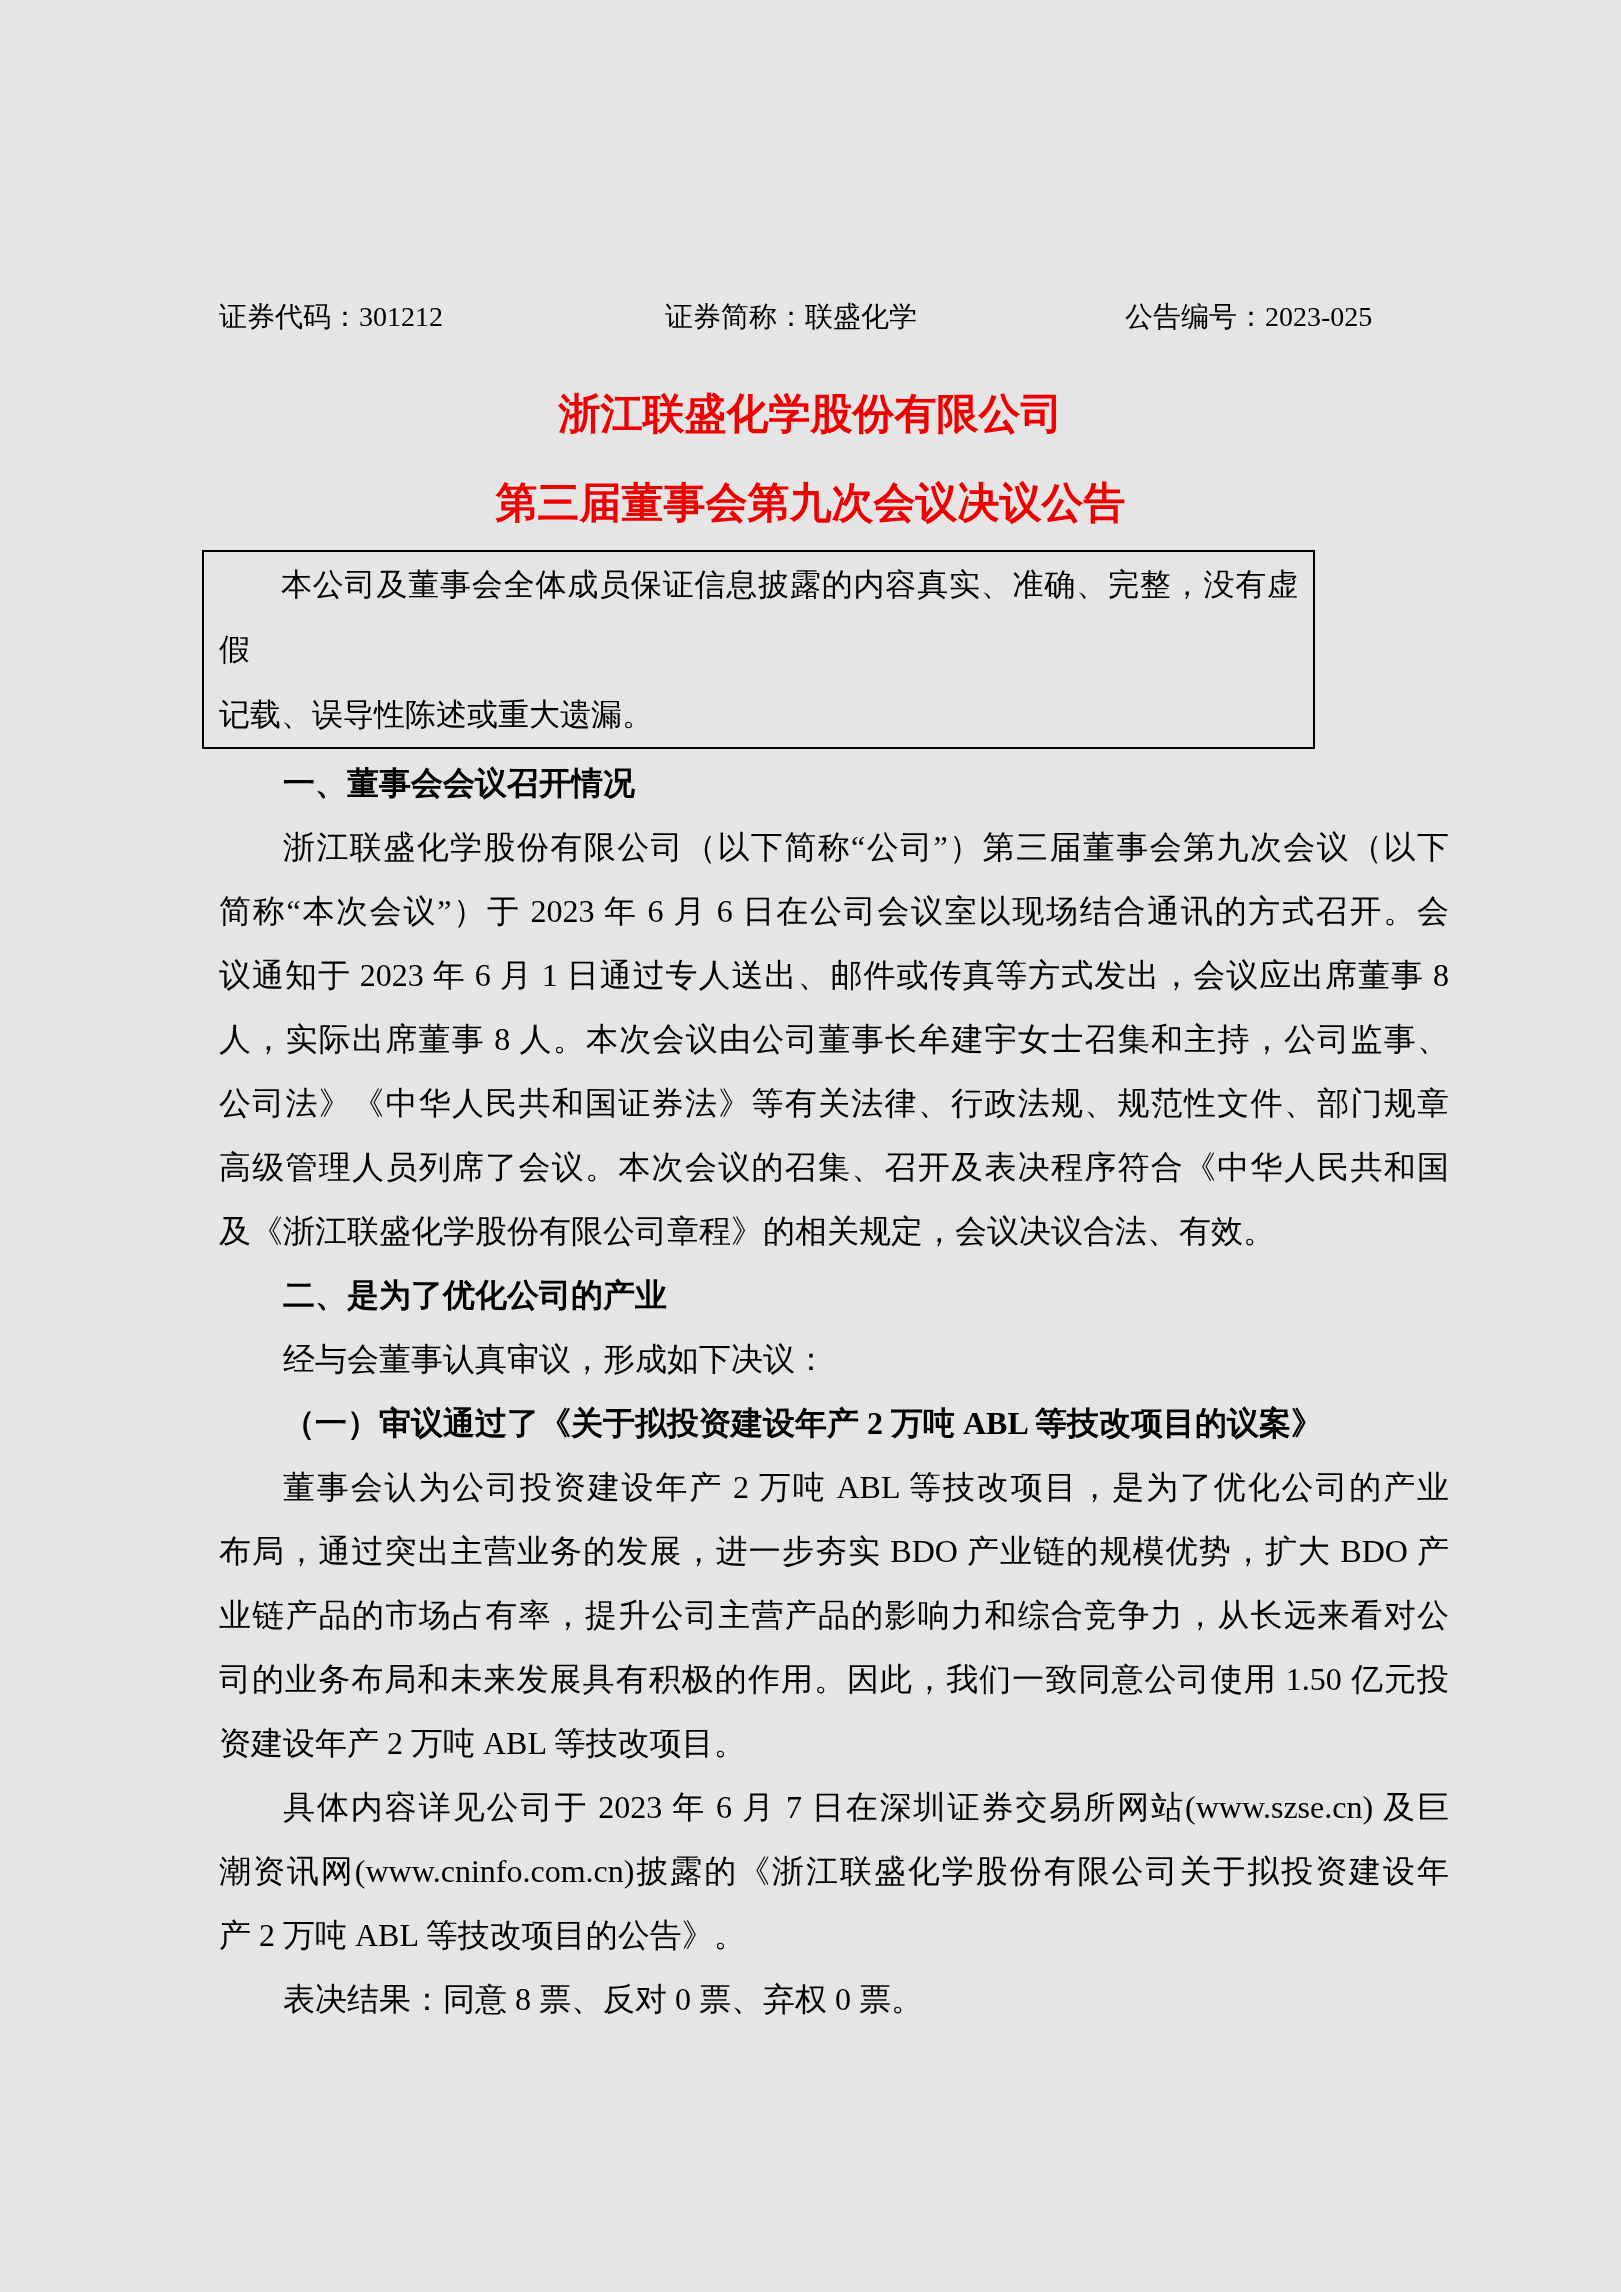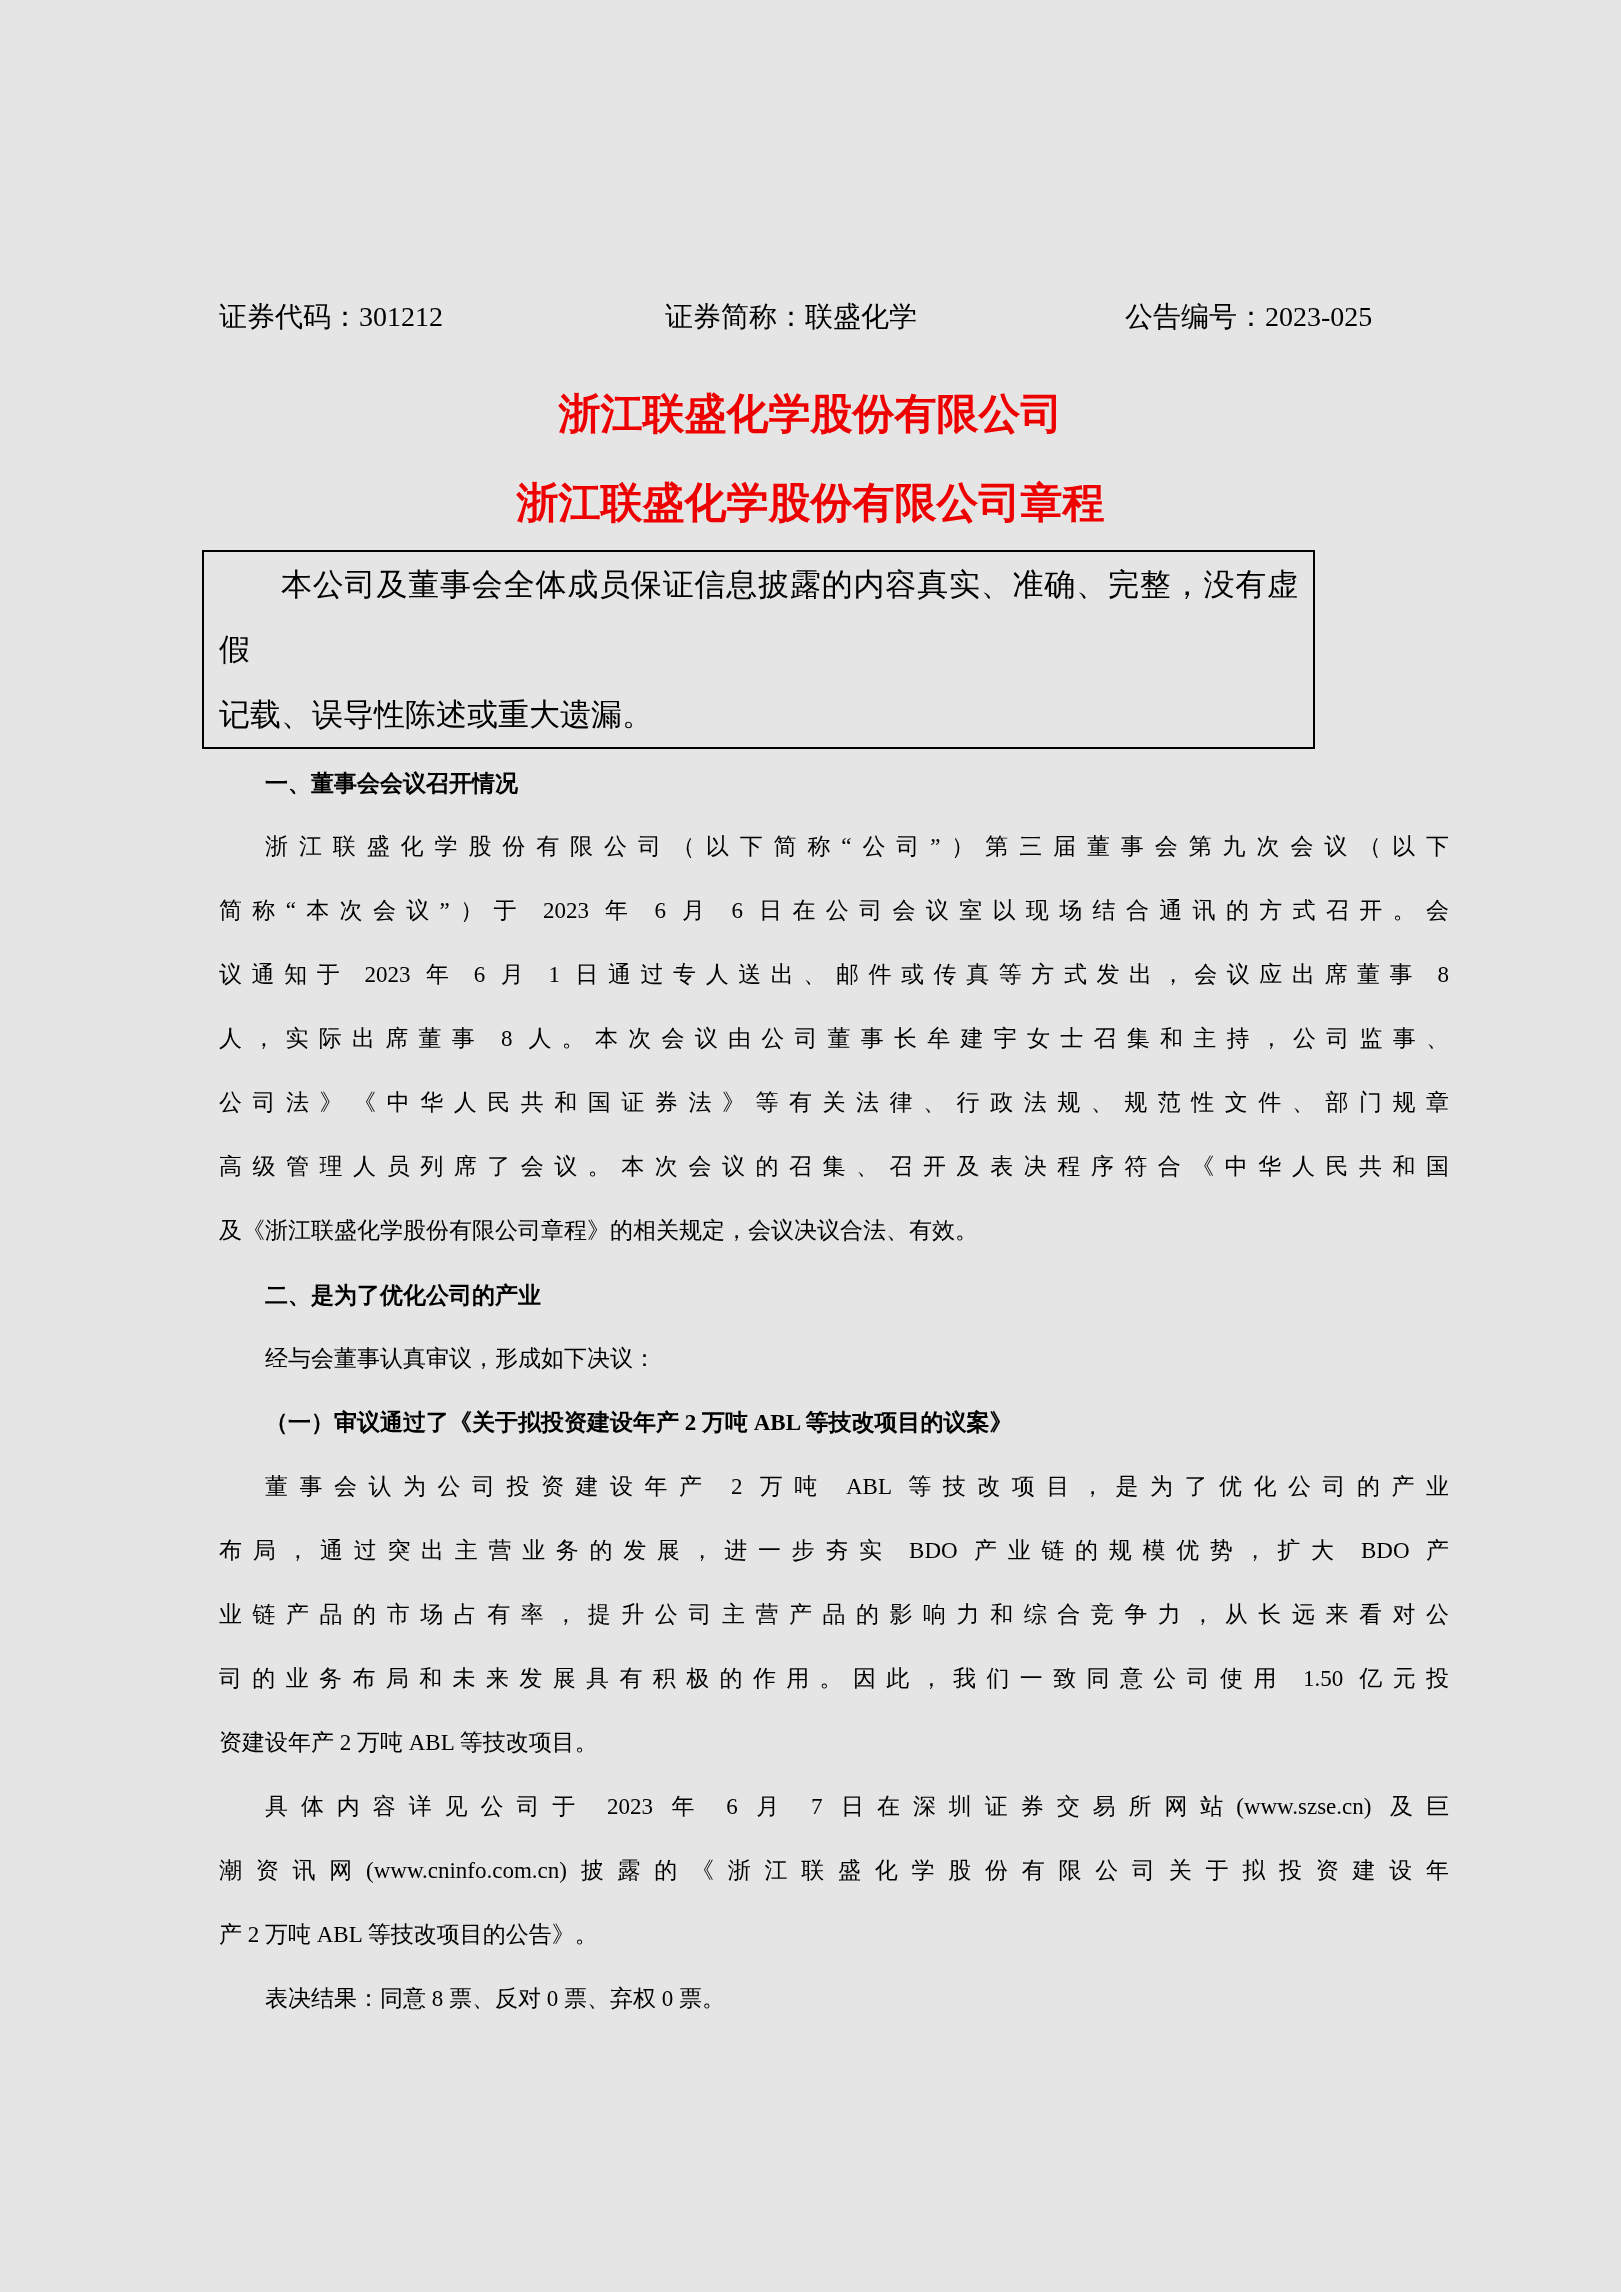--- a/index.html
+++ b/index.html
@@ -48,21 +48,21 @@
   }
   .notice-line-first {
     text-indent: 2em;
     text-align: justify;
     text-align-last: justify;
   }
   .doc-body {
     margin-left: 219px;
     margin-top: 2px;
     width: 1230px;
-    font-size: 23px;
+    font-size: 32px;
     line-height: 64px;
   }
   .ln { width: 100%; }
   .ind { text-indent: 2em; }
   .j { text-align: justify; text-align-last: justify; }
   .h {
     font-weight: bold;
     font-family: "Liberation Sans", "DejaVu Sans", sans-serif;
   }
   .sub { font-weight: bold; }
@@ -72,21 +72,21 @@
 
 <div class="page">
 
   <div class="header-row">
     <span class="header-item hi-1">证券代码：301212</span>
     <span class="header-item hi-2">证券简称：联盛化学</span>
     <span class="header-item hi-3">公告编号：2023-025</span>
   </div>
 
   <div class="doc-title t1">浙江联盛化学股份有限公司</div>
-  <div class="doc-title t2">浙江联盛化学股份有限公司章程</div>
+  <div class="doc-title t2">第三届董事会第九次会议决议公告</div>
 
   <div class="notice-box">
     <div class="notice-line-first">本公司及董事会全体成员保证信息披露的内容真实、准确、完整，没有虚假</div>
     <div>记载、误导性陈述或重大遗漏。</div>
   </div>
 
   <div class="doc-body">
     <div class="ln h ind">一、董事会会议召开情况</div>
     <div class="ln ind j">浙江联盛化学股份有限公司（以下简称“公司”）第三届董事会第九次会议（以下</div>
     <div class="ln j">简称“本次会议”）于 2023 年 6 月 6 日在公司会议室以现场结合通讯的方式召开。会</div>

